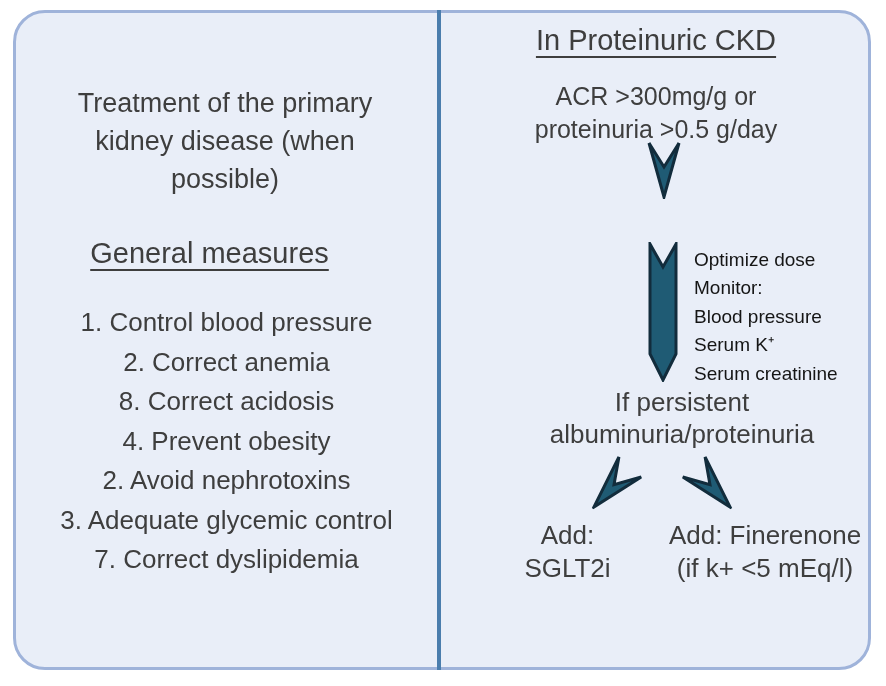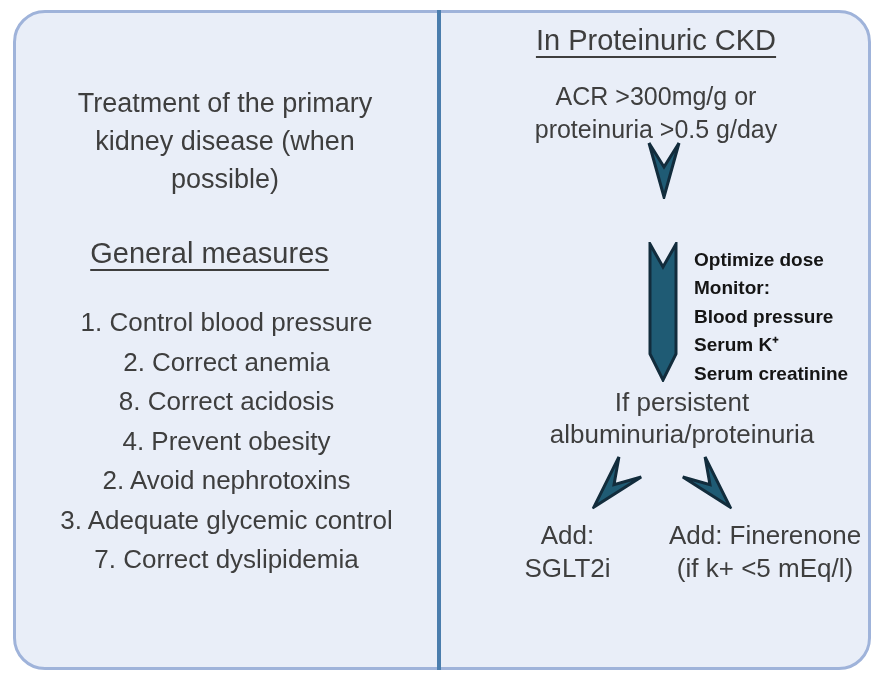--- a/index.html
+++ b/index.html
@@ -48,21 +48,21 @@
     font-size:29px;
     text-decoration:underline;
     text-underline-offset:6px;
     text-decoration-thickness:2px;
   }
   .criteria{left:441px;top:64px;width:430px;font-size:25px;line-height:33px;text-align:center;margin-top:16px;}
   .therapy{left:441px;top:201px;width:430px;font-size:27px;text-align:center;}
   .persistent{left:441px;top:386px;width:482px;font-size:26px;line-height:32px;text-align:center;}
   .monitor{
     left:694px;top:246px;width:190px;
-    font-size:19px;line-height:28.4px;font-weight:700;color:var(--note-text);
+    font-size:19px;line-height:28.4px;font-weight:400;color:var(--note-text);
   }
   .arrow polygon{fill:var(--arrow-fill);stroke:var(--arrow-stroke);stroke-width:3;stroke-linejoin:miter;}
   .arrow-small{left:647px;top:141px;width:34px;height:58px;}
   .arrow-long{left:648px;top:242px;width:30px;height:140px;}
   .arrow-diag{width:34px;height:58px;}
   .arrow-diag-left{left:595px;top:458px;transform:rotate(42deg);}
   .arrow-diag-right{left:695px;top:458px;transform:rotate(-42deg);}
   .option{top:519px;font-size:26px;line-height:33px;text-align:center;}
   .option-left{left:500px;width:135px;}
   .option-right{left:645px;width:240px;}

